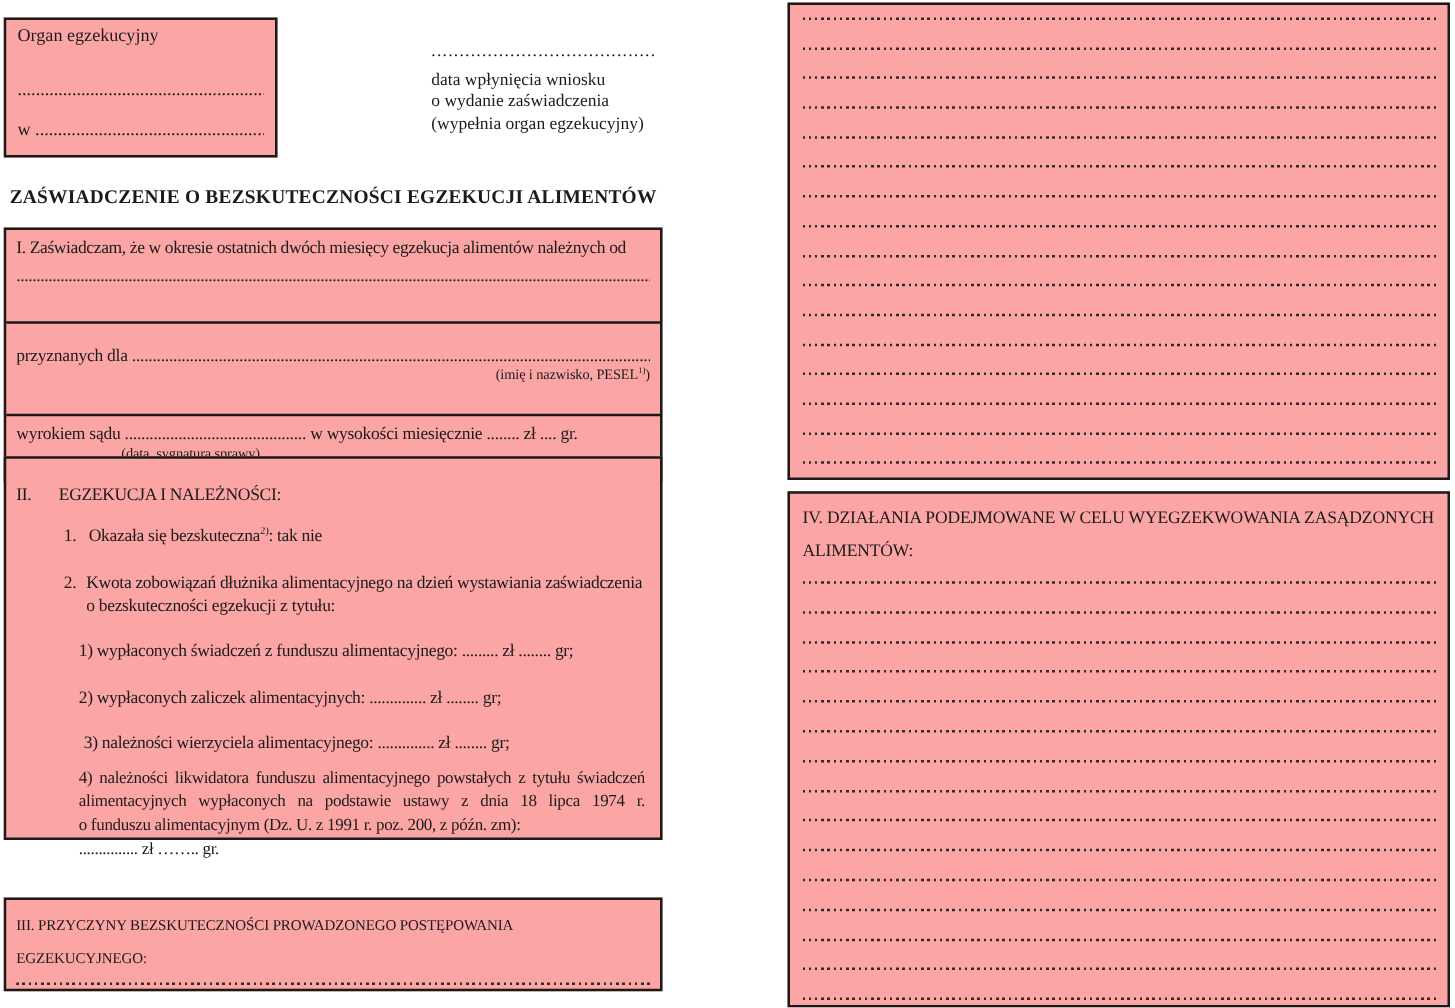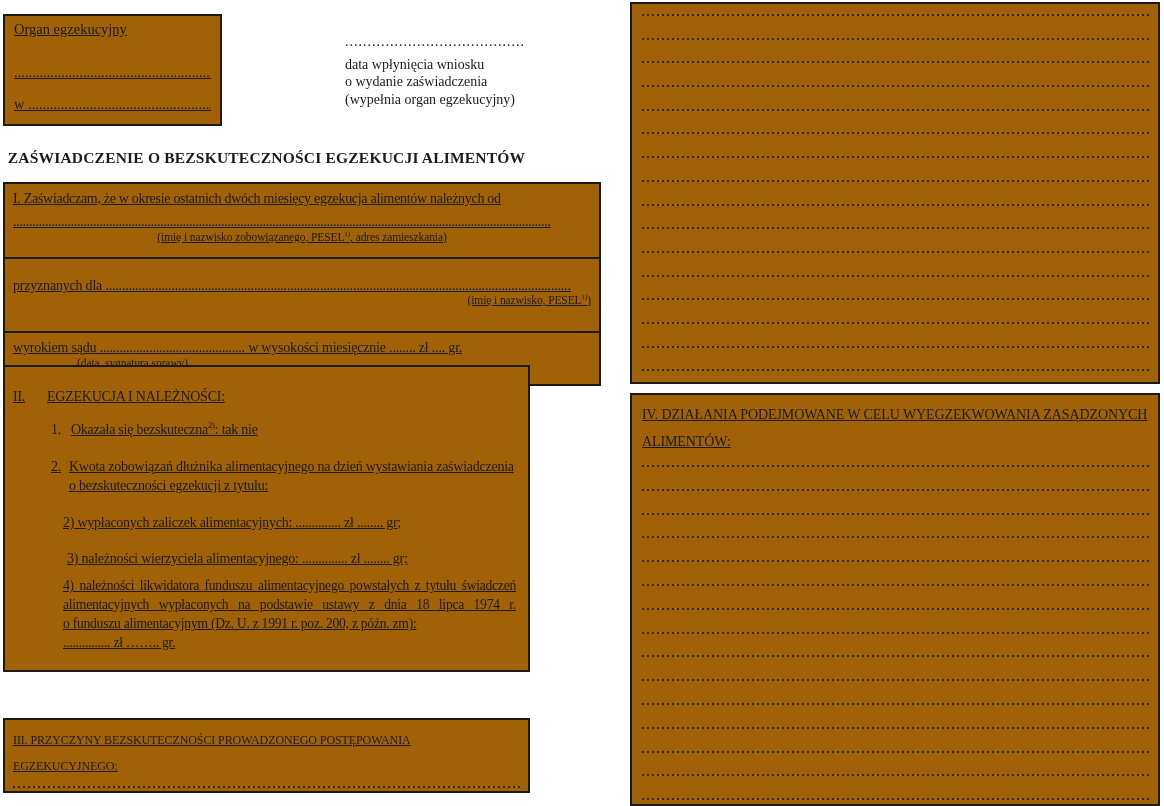--- a/index.html
+++ b/index.html
@@ -2,49 +2,49 @@
 <html><head>
 <meta charset="utf-8">
 <style>
   html,body{margin:0;padding:0;}
   body{
     width:1164px;height:806px;position:relative;background:#ffffff;
     font-family:"Liberation Serif","DejaVu Serif",serif;
     color:#1b1b1b;overflow:hidden;
   }
   .abs{position:absolute;}
-  .box{border:2px solid #1a1a1a;background:#a16207;box-sizing:border-box;text-decoration:underline;}
+  .box{border:2px solid #1a1a1a;background:#fca5a5;box-sizing:border-box;}
   .nowrap{white-space:nowrap;overflow:hidden;}
   .center{text-align:center;}
   .caption{font-size:11.5px;letter-spacing:-0.1px;}
   sup{font-size:0.62em;line-height:0;}
 
   
   .dotline{height:2px;background:repeating-linear-gradient(90deg,#2c2c2c 0 2px,transparent 2px 5px);}
 
   
   #org-box{left:3px;top:14px;width:219px;height:112px;padding:5px 9px;font-size:14.5px;}
   #org-box .org-dots{margin-top:26px;}
   #org-box .org-loc{margin-top:15px;}
 
   #date-note{left:345px;top:33px;width:232px;font-size:14px;line-height:17.5px;}
   #date-note .dn-dots{margin-bottom:5px;letter-spacing:1px;}
 
   #form-title{left:3px;top:149px;width:527px;font-weight:bold;font-size:15.5px;letter-spacing:0.2px;}
 
-  #sec1{left:3px;top:182px;width:598px;font-size:14px;}
+  #sec1{left:3px;top:182px;width:527px;font-size:14px;}
   #sec1 .row{padding:0 8px;overflow:hidden;}
   #sec1 .r1{height:66px;padding-top:7px;letter-spacing:-0.3px;}
   #sec1 .r1 .dots{margin-top:7px;letter-spacing:-0.3px;}
   #sec1 .r1 .caption{margin-top:1px;}
   #sec1 .div{border-top:2px solid #1a1a1a;}
   #sec1 .r2{height:53px;padding-top:19px;letter-spacing:-0.2px;}
   #sec1 .r2 .caption{margin-top:0px;text-align:right;}
   #sec1 .r3{height:44px;padding-top:7px;letter-spacing:-0.2px;}
-  #sec1 .r3 .caption{margin-left:64px;margin-top:1px;}
+  #sec1 .r3 .caption{margin-left:84px;margin-top:1px;}
 
   #sec2{left:3px;top:365px;width:527px;height:307px;font-size:14px;padding:22px 10px 0 8px;letter-spacing:-0.25px;}
   #sec2 .hd{display:flex;}
   #sec2 .hd .n{width:34px;}
   #sec2 .it1{margin:17px 0 0 38px;}
   #sec2 .it1 .n{display:inline-block;width:20px;}
   #sec2 .it2{margin:19px 0 0 38px;display:flex;line-height:19px;}
   #sec2 .it2 .n{width:18px;flex:0 0 18px;}
   #sec2 .sub{margin-left:50px;line-height:19px;}
   #sec2 .s1{margin-top:17px;}
@@ -80,21 +80,20 @@
   <div class="nowrap">o wydanie zaświadczenia</div>
   <div class="nowrap">(wypełnia organ egzekucyjny)</div>
 </div>
 
 <div id="form-title" class="abs center nowrap">ZAŚWIADCZENIE O BEZSKUTECZNOŚCI EGZEKUCJI ALIMENTÓW</div>
 
 <div id="sec1" class="abs box">
   <div class="row r1">
     <div class="nowrap">I. Zaświadczam, że w okresie ostatnich dwóch miesięcy egzekucja alimentów należnych od</div>
     <div class="nowrap dots">........................................................................................................................................................................</div>
-    <div class="caption center nowrap"><span>(imię i nazwisko zobowiązanego, PESEL</span><sup>1)</sup><span>, adres zamieszkania)</span></div>
   </div>
   <div class="div"></div>
   <div class="row r2">
     <div class="nowrap">przyznanych dla .............................................................................................................................................</div>
     <div class="caption nowrap"><span>(imię i nazwisko, PESEL</span><sup>1)</sup><span>)</span></div>
   </div>
   <div class="div"></div>
   <div class="row r3">
     <div class="nowrap">wyrokiem sądu ............................................ w wysokości miesięcznie ........ zł .... gr.</div>
     <div class="caption nowrap">(data, sygnatura sprawy)</div>
@@ -109,20 +108,21 @@
   <div class="it1 nowrap">
     <span class="n">1.</span><span>Okazała się bezskuteczna</span><sup>2)</sup><span>: tak nie</span>
   </div>
   <div class="it2">
     <div class="n">2.</div>
     <div>
       <div class="nowrap">Kwota zobowiązań dłużnika alimentacyjnego na dzień wystawiania zaświadczenia</div>
       <div class="nowrap">o bezskuteczności egzekucji z tytułu:</div>
     </div>
   </div>
+  <div class="sub s1 nowrap">1) wypłaconych świadczeń z funduszu alimentacyjnego: ......... zł ........ gr;</div>
   <div class="sub s2 nowrap">2) wypłaconych zaliczek alimentacyjnych: .............. zł ........ gr;</div>
   <div class="sub s3 nowrap">3) należności wierzyciela alimentacyjnego: .............. zł ........ gr;</div>
   <div class="sub s4">
     <div class="nowrap jl">4) należności likwidatora funduszu alimentacyjnego powstałych z tytułu świadczeń</div>
     <div class="nowrap jl">alimentacyjnych wypłaconych na podstawie ustawy z dnia 18 lipca 1974 r.</div>
     <div class="nowrap">o funduszu alimentacyjnym (Dz. U. z 1991 r. poz. 200, z późn. zm):</div>
     <div class="nowrap">............... zł …….. gr.</div>
   </div>
 </div>
 

